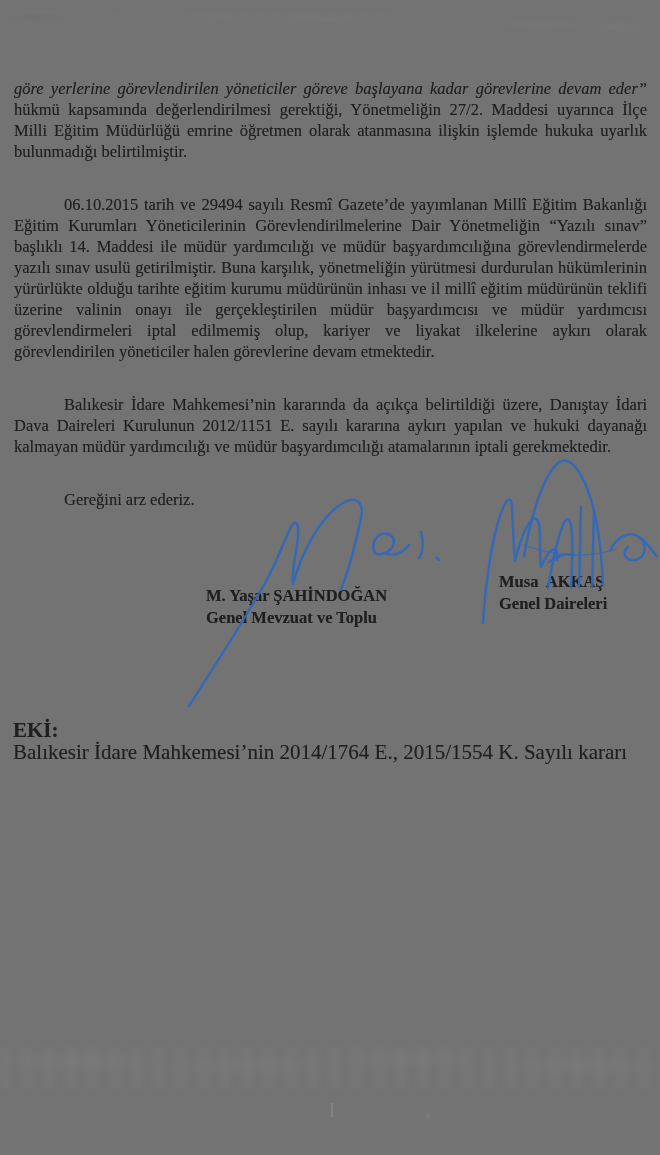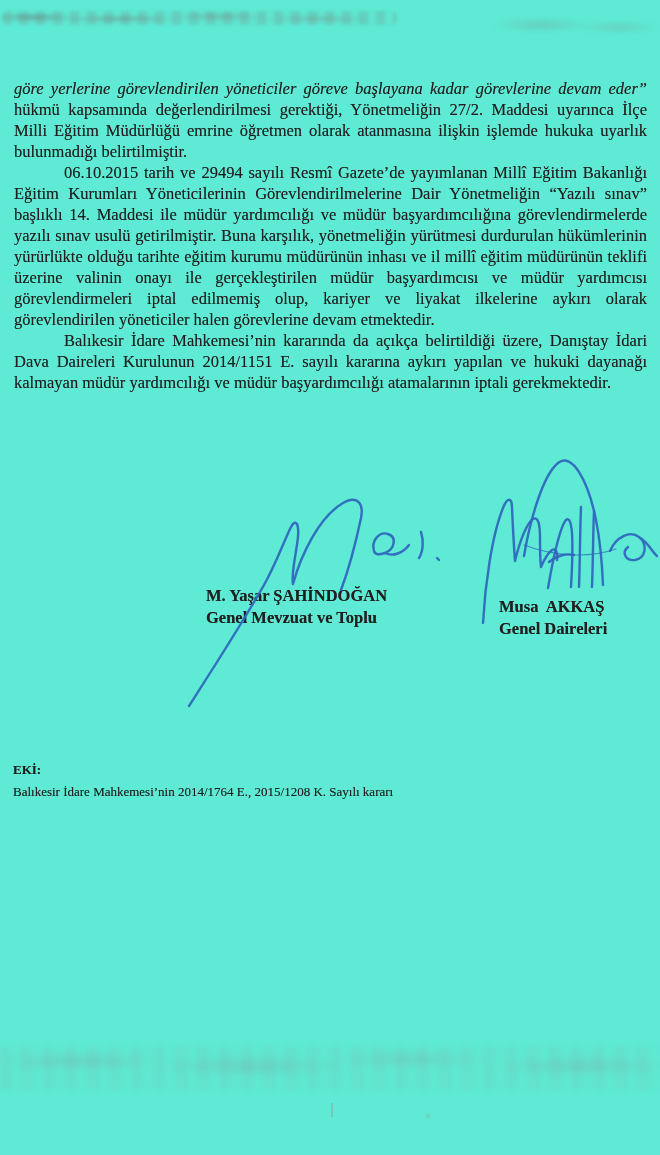--- a/index.html
+++ b/index.html
@@ -1,62 +1,61 @@
 <!DOCTYPE html>
 <html lang="tr"><head>
 <meta charset="utf-8">
 <style>
   html, body { margin: 0; padding: 0; background: #e8e8e8; }
   .page {
     position: relative;
     width: 660px;
     height: 1155px;
     margin: 0 auto;
-    background: #5eead4;
+    background: #737373;
     overflow: hidden;
     font-family: "Liberation Serif", "DejaVu Serif", serif;
     color: #1f1f1f;
   }
 
   
   .content {
     position: absolute;
     left: 14px;
     top: 78px;
     width: 633px;
     font-size: 16.5px;
     line-height: 21px;
     text-align: justify;
     text-shadow: 0 0 0.5px rgba(45,45,45,.55);
   }
   .content p { margin: 0; }
-  .content p.indent { text-indent: 50px; }
+  .content p.indent { text-indent: 50px; margin-top: 32px; }
   .content em { font-style: italic; }
 
   
   .sig-block {
     position: absolute;
     font-weight: bold;
     font-size: 16.5px;
     line-height: 22px;
     text-shadow: 0 0 0.6px rgba(45,45,45,.6);
   }
   .sig-left  { left: 206px; top: 585px; }
-  .sig-right { left: 499px; top: 596px; }
+  .sig-right { left: 499px; top: 571px; }
   .sig-name  { white-space: pre; }
 
   
   .attachment {
     position: absolute;
     left: 13px;
     top: 719px;
-    font-size: 13px;
+    font-size: 21px;
     line-height: 22px;
     text-shadow: 0 0 0.5px rgba(45,45,45,.5);
-    margin-top: 40px;
   }
   .attachment .att-label { font-weight: bold; }
 
   
   .ink-layer {
     position: absolute;
     left: 0; top: 0;
     pointer-events: none;
   }
   .ink-layer path {
@@ -116,36 +115,37 @@
 
   <div class="smudge smudge-top-left"></div>
   <div class="smudge smudge-top-right"></div>
   <div class="smudge smudge-bottom"></div>
   <div class="smudge speck-1"></div>
   <div class="smudge speck-2"></div>
 
   <div class="content">
     <p><em>göre yerlerine görevlendirilen yöneticiler göreve başlayana kadar görevlerine devam eder”</em><span> hükmü kapsamında değerlendirilmesi gerektiği, Yönetmeliğin 27/2. Maddesi uyarınca İlçe Milli Eğitim Müdürlüğü emrine öğretmen olarak atanmasına ilişkin işlemde hukuka uyarlık bulunmadığı belirtilmiştir.</span></p>
     <p class="indent">06.10.2015 tarih ve 29494 sayılı Resmî Gazete’de yayımlanan Millî Eğitim Bakanlığı Eğitim Kurumları Yöneticilerinin Görevlendirilmelerine Dair Yönetmeliğin “Yazılı sınav” başlıklı 14. Maddesi ile müdür yardımcılığı ve müdür başyardımcılığına görevlendirmelerde yazılı sınav usulü getirilmiştir. Buna karşılık, yönetmeliğin yürütmesi durdurulan hükümlerinin yürürlükte olduğu tarihte eğitim kurumu müdürünün inhası ve il millî eğitim müdürünün teklifi üzerine valinin onayı ile gerçekleştirilen müdür başyardımcısı ve müdür yardımcısı görevlendirmeleri iptal edilmemiş olup, kariyer ve liyakat ilkelerine aykırı olarak görevlendirilen yöneticiler halen görevlerine devam etmektedir.</p>
-    <p class="indent">Balıkesir İdare Mahkemesi’nin kararında da açıkça belirtildiği üzere, Danıştay İdari Dava Daireleri Kurulunun 2014/1151 E. sayılı kararına aykırı yapılan ve hukuki dayanağı kalmayan müdür yardımcılığı ve müdür başyardımcılığı atamalarının iptali gerekmektedir.</p>
+    <p class="indent">Balıkesir İdare Mahkemesi’nin kararında da açıkça belirtildiği üzere, Danıştay İdari Dava Daireleri Kurulunun 2012/1151 E. sayılı kararına aykırı yapılan ve hukuki dayanağı kalmayan müdür yardımcılığı ve müdür başyardımcılığı atamalarının iptali gerekmektedir.</p>
+    <p class="indent">Gereğini arz ederiz.</p>
   </div>
 
   <div class="sig-block sig-left">
     <div class="sig-name">M. Yaşar ŞAHİNDOĞAN</div>
     <div>Genel Mevzuat ve Toplu</div>
   </div>
 
   <div class="sig-block sig-right">
     <div class="sig-name">Musa  AKKAŞ</div>
     <div>Genel Daireleri</div>
   </div>
 
   <div class="attachment">
     <div class="att-label">EKİ:</div>
-    <div class="att-text">Balıkesir İdare Mahkemesi’nin 2014/1764 E., 2015/1208 K. Sayılı kararı</div>
+    <div class="att-text">Balıkesir İdare Mahkemesi’nin 2014/1764 E., 2015/1554 K. Sayılı kararı</div>
   </div>
 
   <svg class="ink-layer" width="660" height="1155" viewBox="0 0 660 1155">
     <g>
       <path d="M 189 706 C 212 670 243 622 264 585 C 276 564 284 541 291 527 C 296 518 299 524 298 537 C 296 555 291 574 293 584 C 301 555 319 517 343 503 C 357 495 364 503 361 518 C 357 537 350 566 341 590"></path>
       <path d="M 374 551 C 371 541 379 531 388 534 C 397 537 395 549 385 553 C 379 555 375 555 374 551 M 385 553 C 393 557 403 553 409 545"></path>
       <path d="M 421 532 C 424 541 423 552 419 558"></path>
       <path d="M 437 558 L 439 560"></path>
     </g>
     <g>

